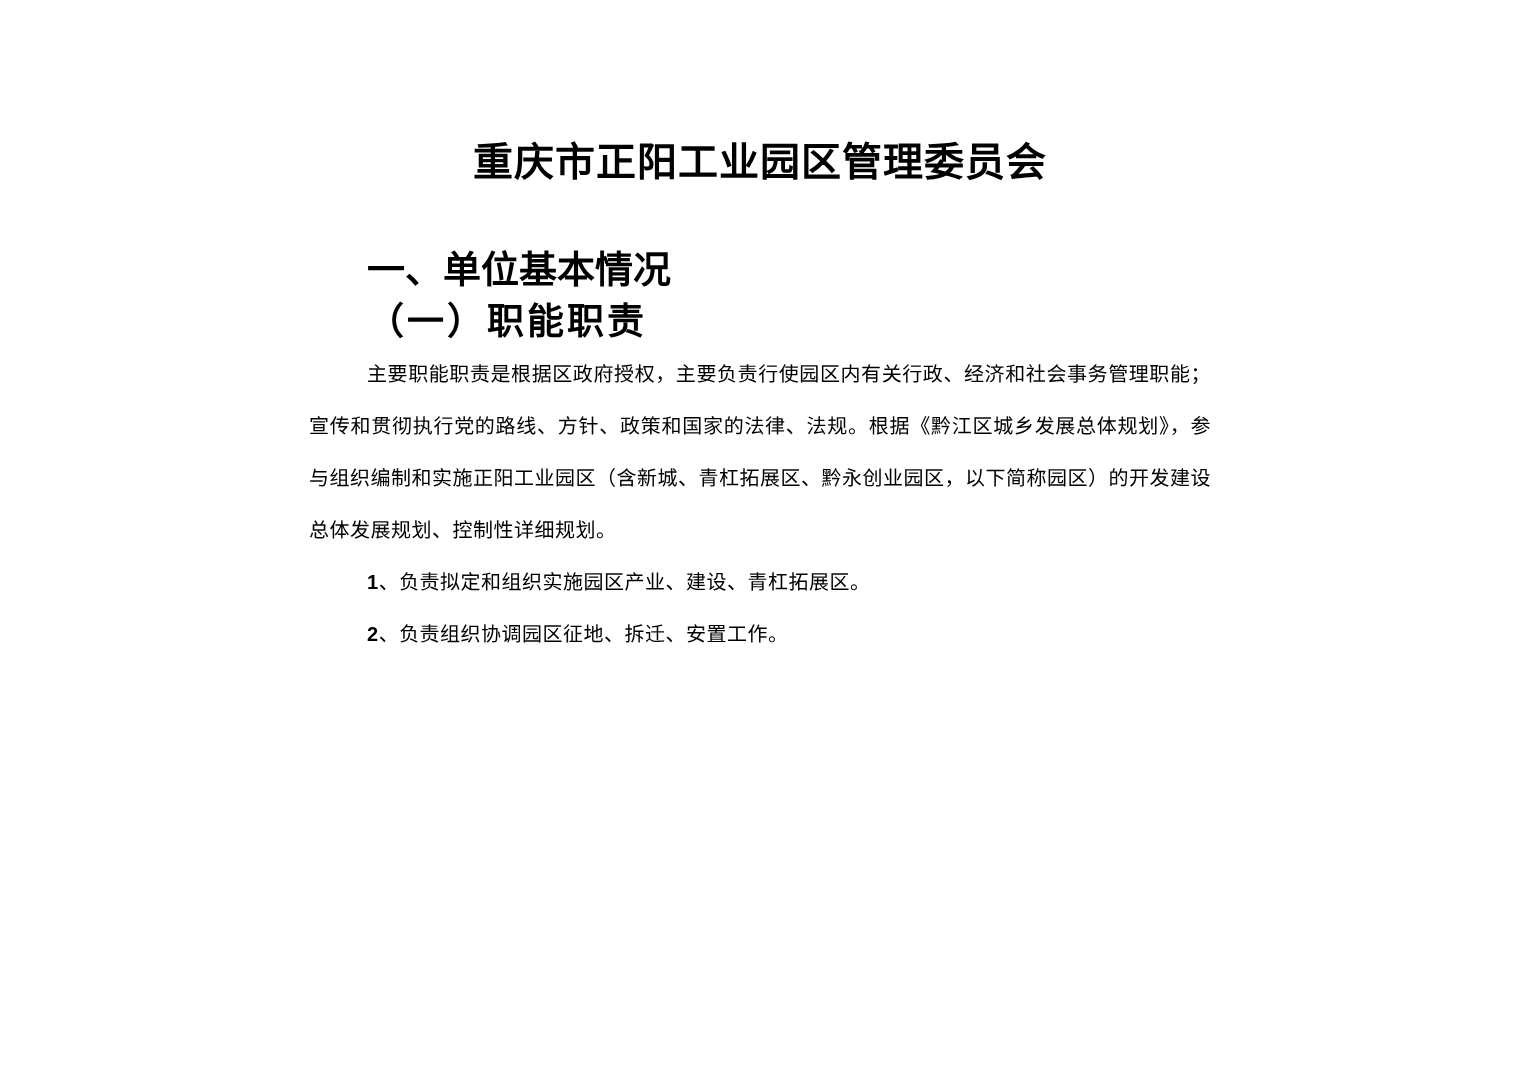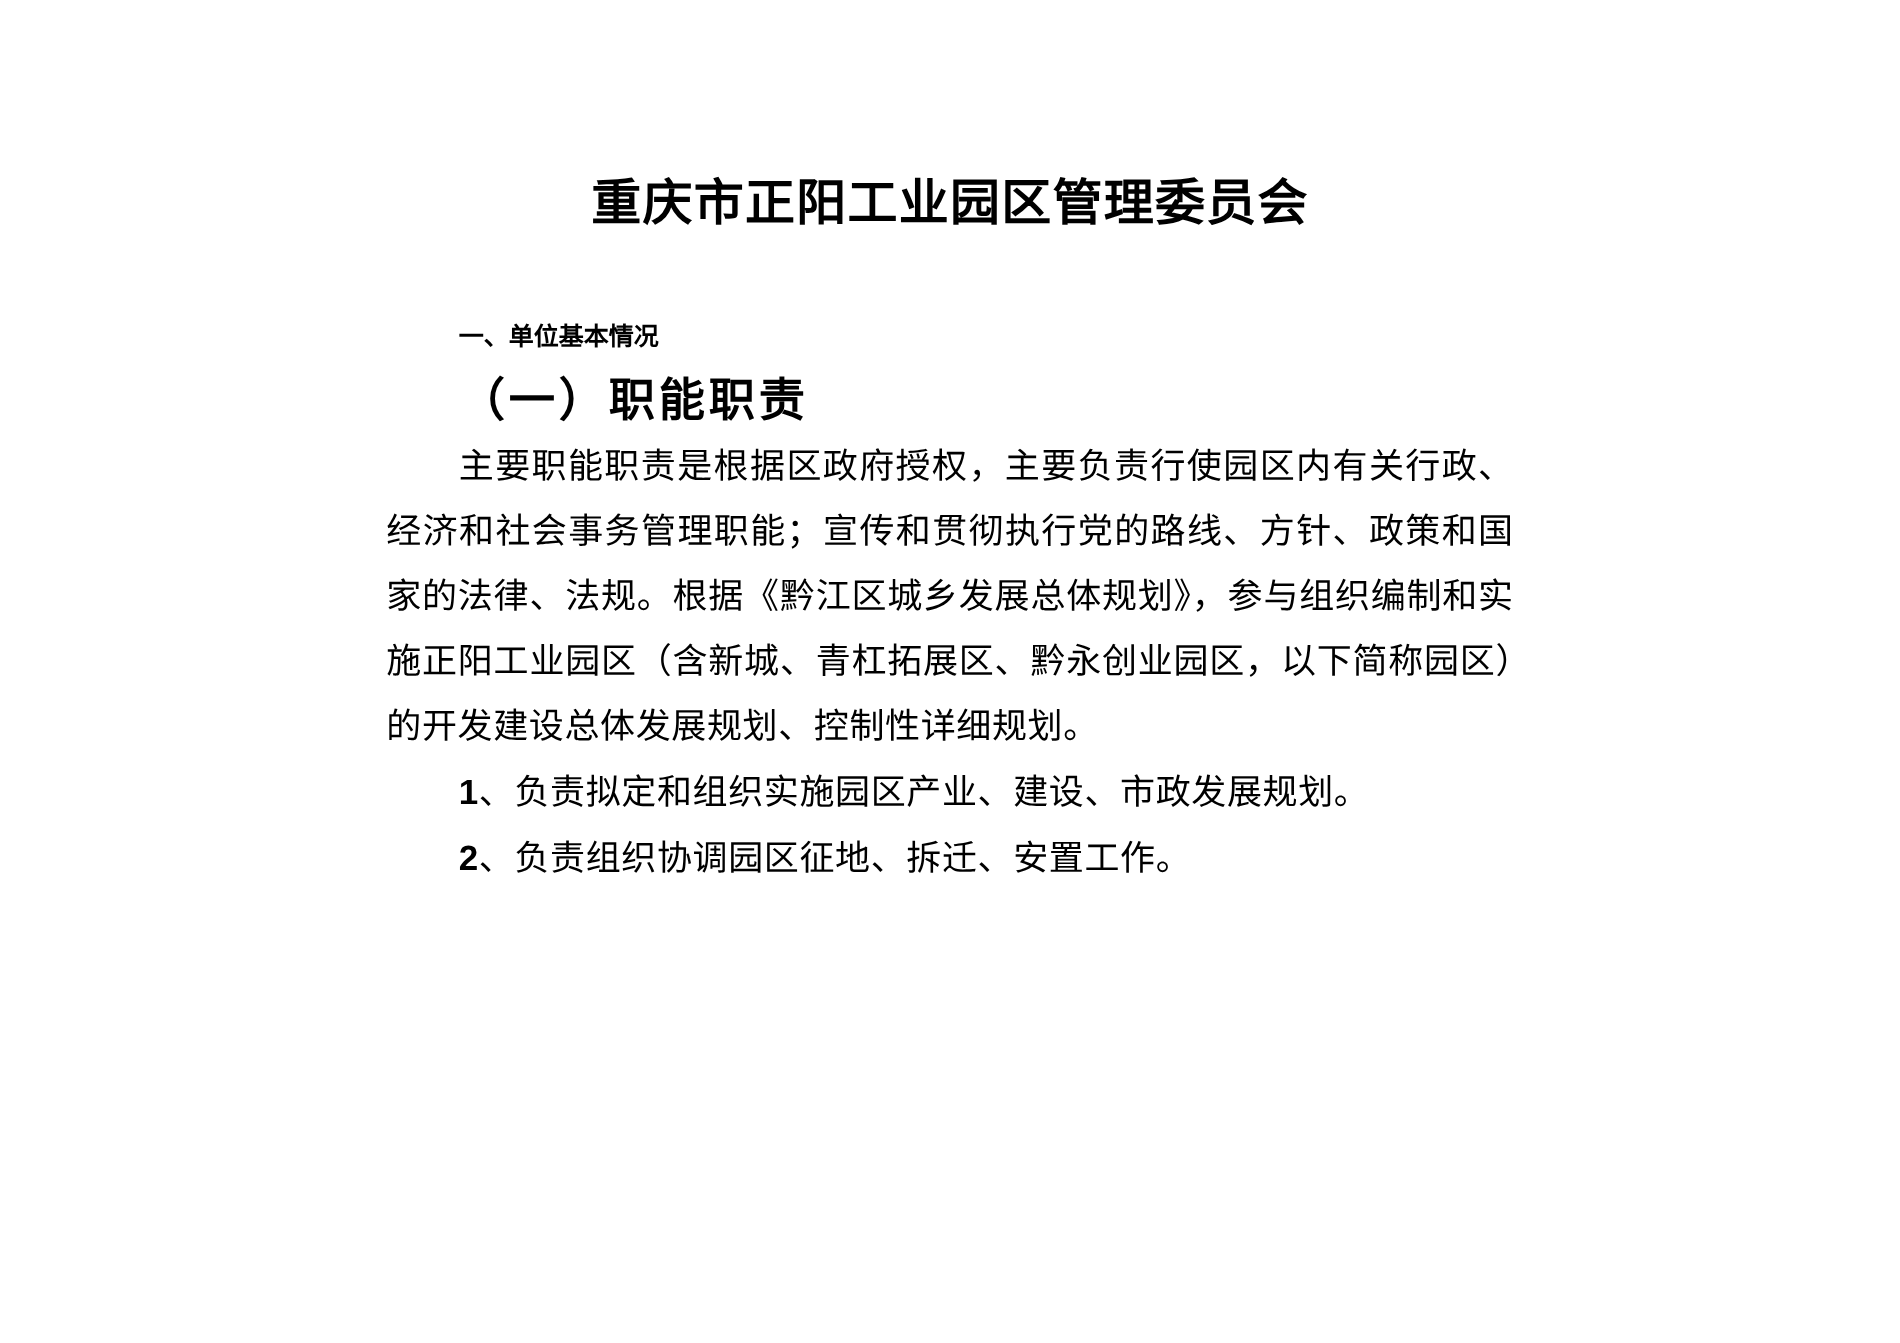--- a/index.html
+++ b/index.html
@@ -26,36 +26,36 @@
     line-height: 57px;
     letter-spacing: 1px;
   }
   .content {
     margin-top: 53px;
   }
   .heading-1 {
     margin: 0;
     font-family: "Liberation Sans", "DejaVu Sans", sans-serif;
     font-weight: bold;
-    font-size: 20px;
+    font-size: 38px;
     line-height: 52px;
     text-indent: 58px;
   }
   .heading-2 {
     margin: 0;
     font-family: "Liberation Serif", "DejaVu Serif", serif;
     font-weight: bold;
     font-size: 37px;
     line-height: 52px;
     text-indent: 58px;
     letter-spacing: 3px;
   }
   .body-text {
     margin: 0;
-    font-size: 28px;
+    font-size: 20px;
     line-height: 52px;
     text-indent: 58px;
     text-align: justify;
     text-justify: inter-character;
     letter-spacing: 0.5px;
   }
   .item-number {
     font-family: "Liberation Sans", "DejaVu Sans", sans-serif;
     font-weight: bold;
   }
@@ -71,21 +71,21 @@
 
   <div class="content">
 
     <p class="heading-1">一、单位基本情况</p>
 
     <p class="heading-2">（一）职能职责</p>
 
     <p class="body-text">主要职能职责是根据区政府授权，主要负责行使园区内有关行政、经济和社会事务管理职能；宣传和贯彻执行党的路线、方针、政策和国家的法律、法规。根据《黔江区城乡发展总体规划》，参与组织编制和实施正阳工业园区（含新城、青杠拓展区、黔永创业园区，以下简称园区）的开发建设总体发展规划、控制性详细规划。</p>
 
     <div id="numbered-list">
-  <p class="body-text"><span class="item-number">1</span><span class="item-separator">、</span><span class="item-text">负责拟定和组织实施园区产业、建设、市政发展规划。</span></p>
+  <p class="body-text"><span class="item-number">1</span><span class="item-separator">、</span><span class="item-text">负责拟定和组织实施园区产业、建设、青杠拓展区。</span></p>
 
   <p class="body-text"><span class="item-number">2</span><span class="item-separator">、</span><span class="item-text">负责组织协调园区征地、拆迁、安置工作。</span></p>
 
 
 
 </div>
 
   </div>
 
 </div>

